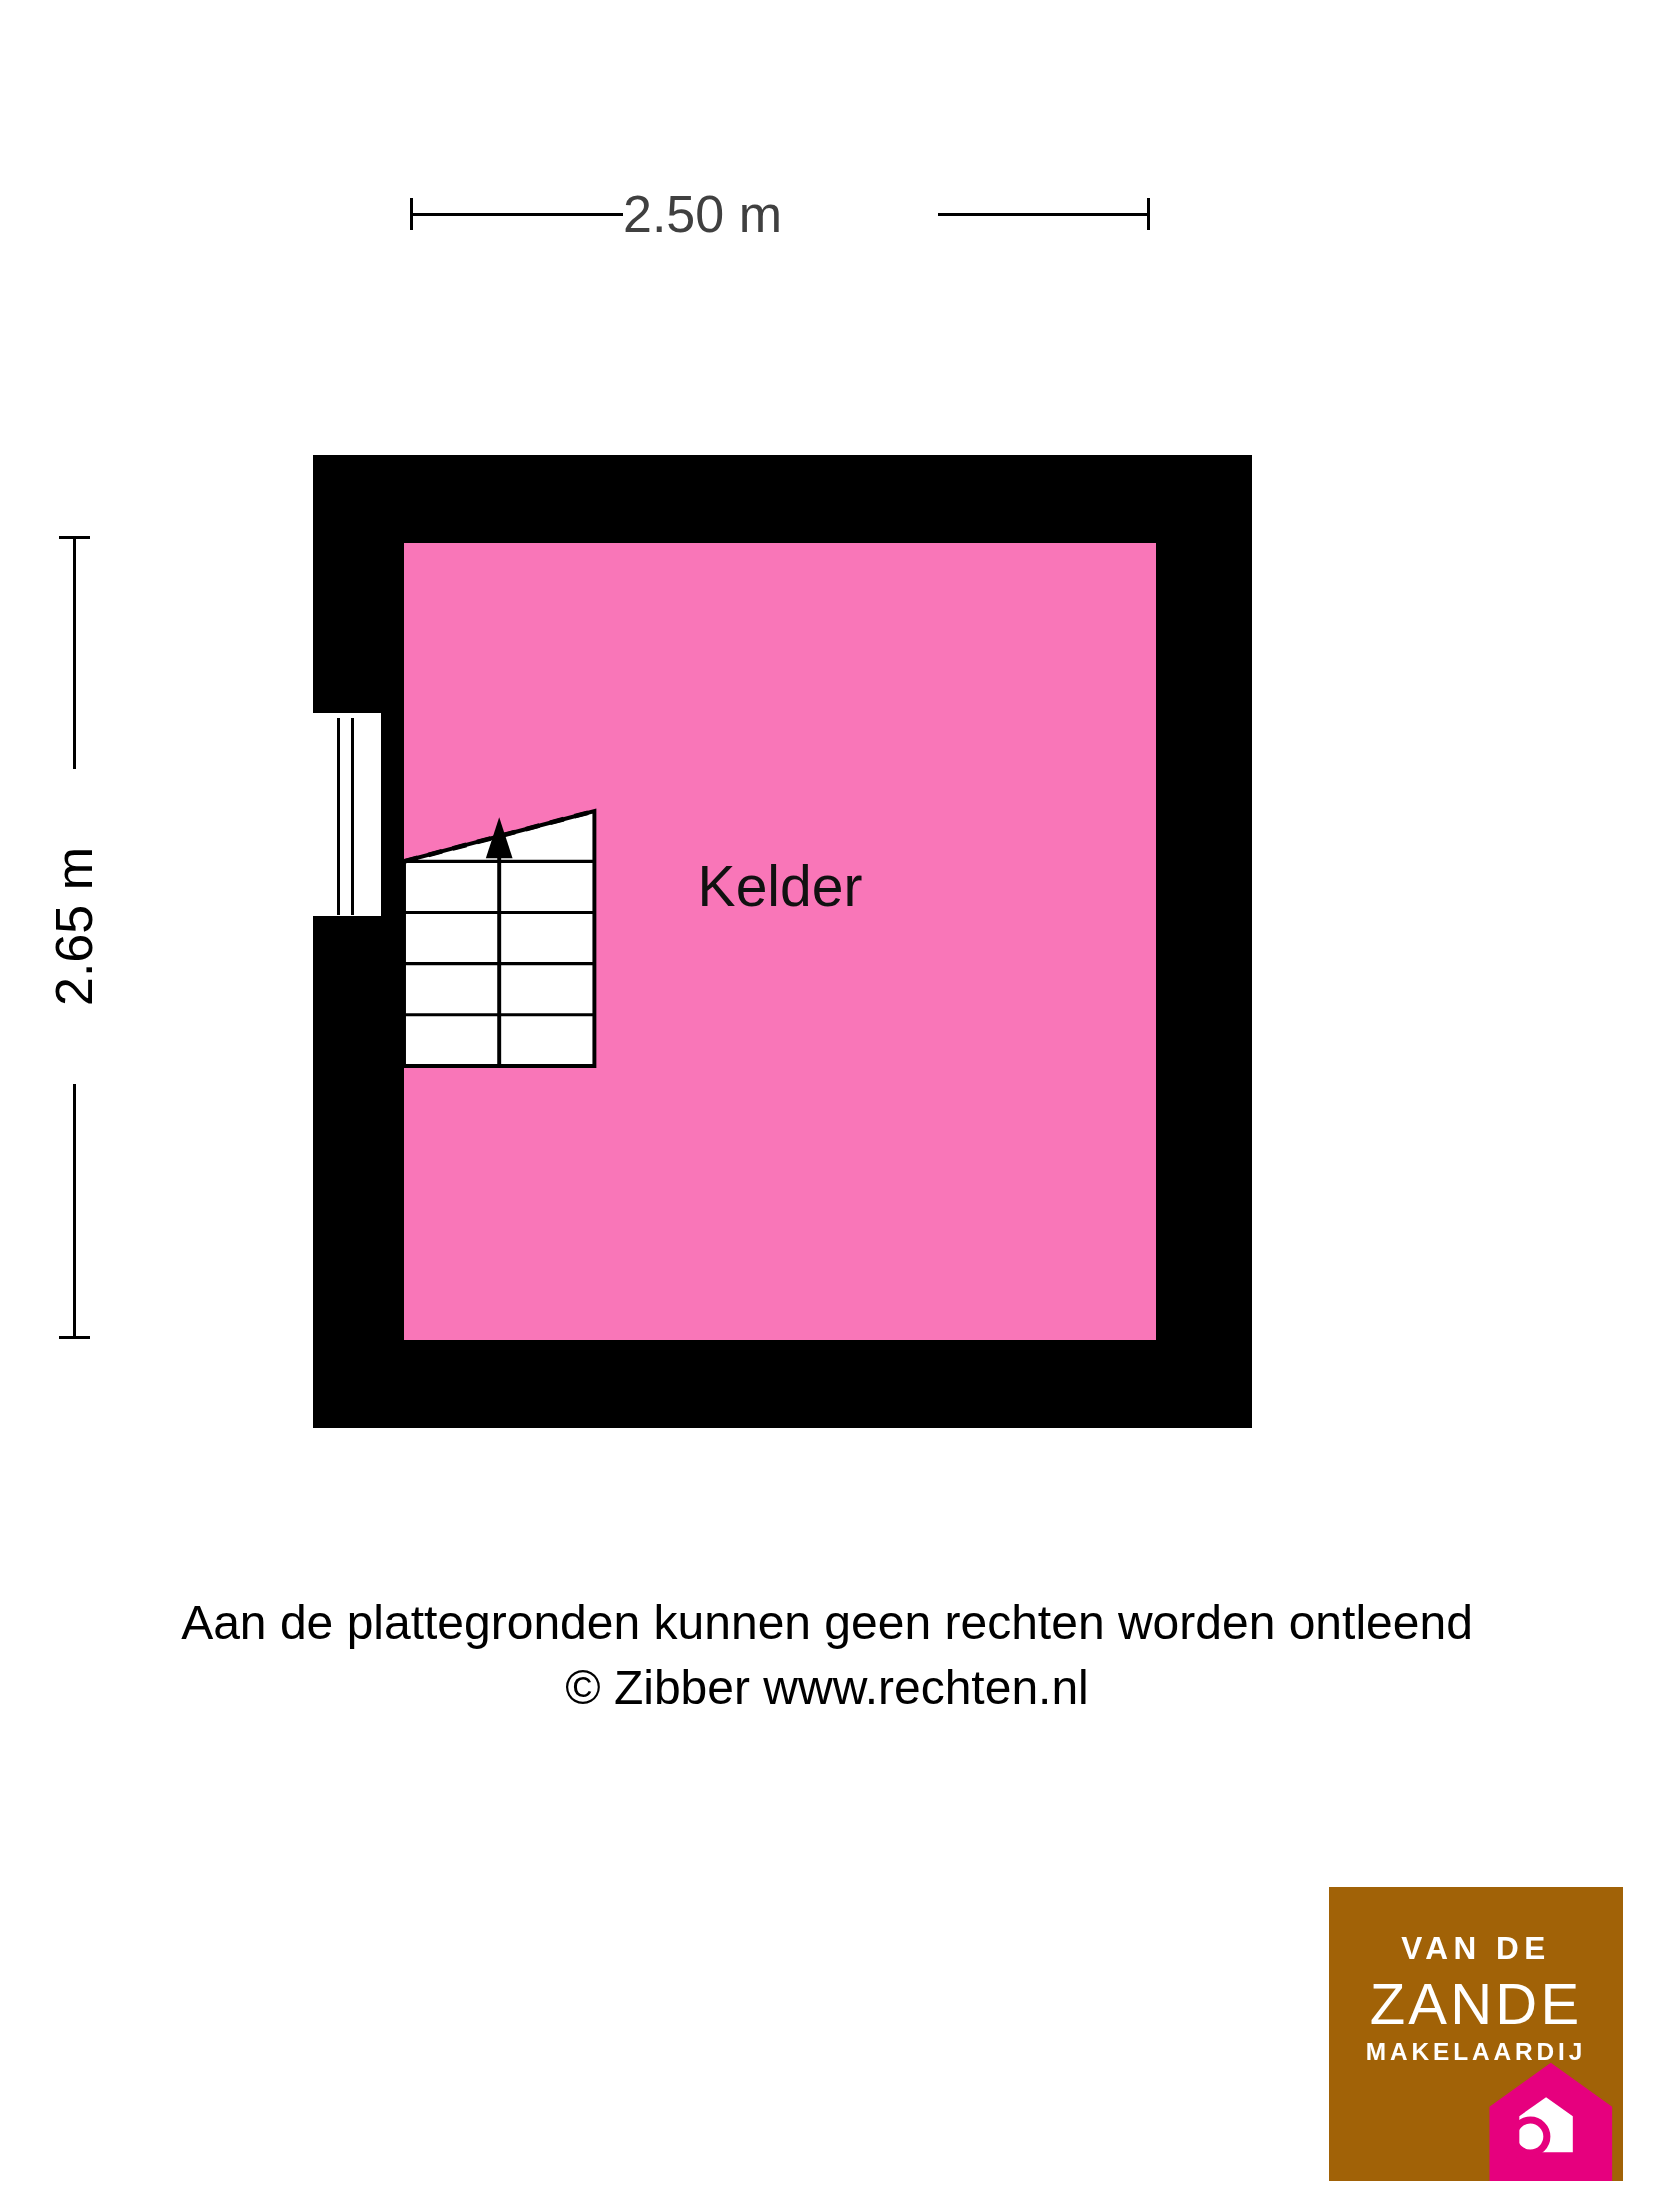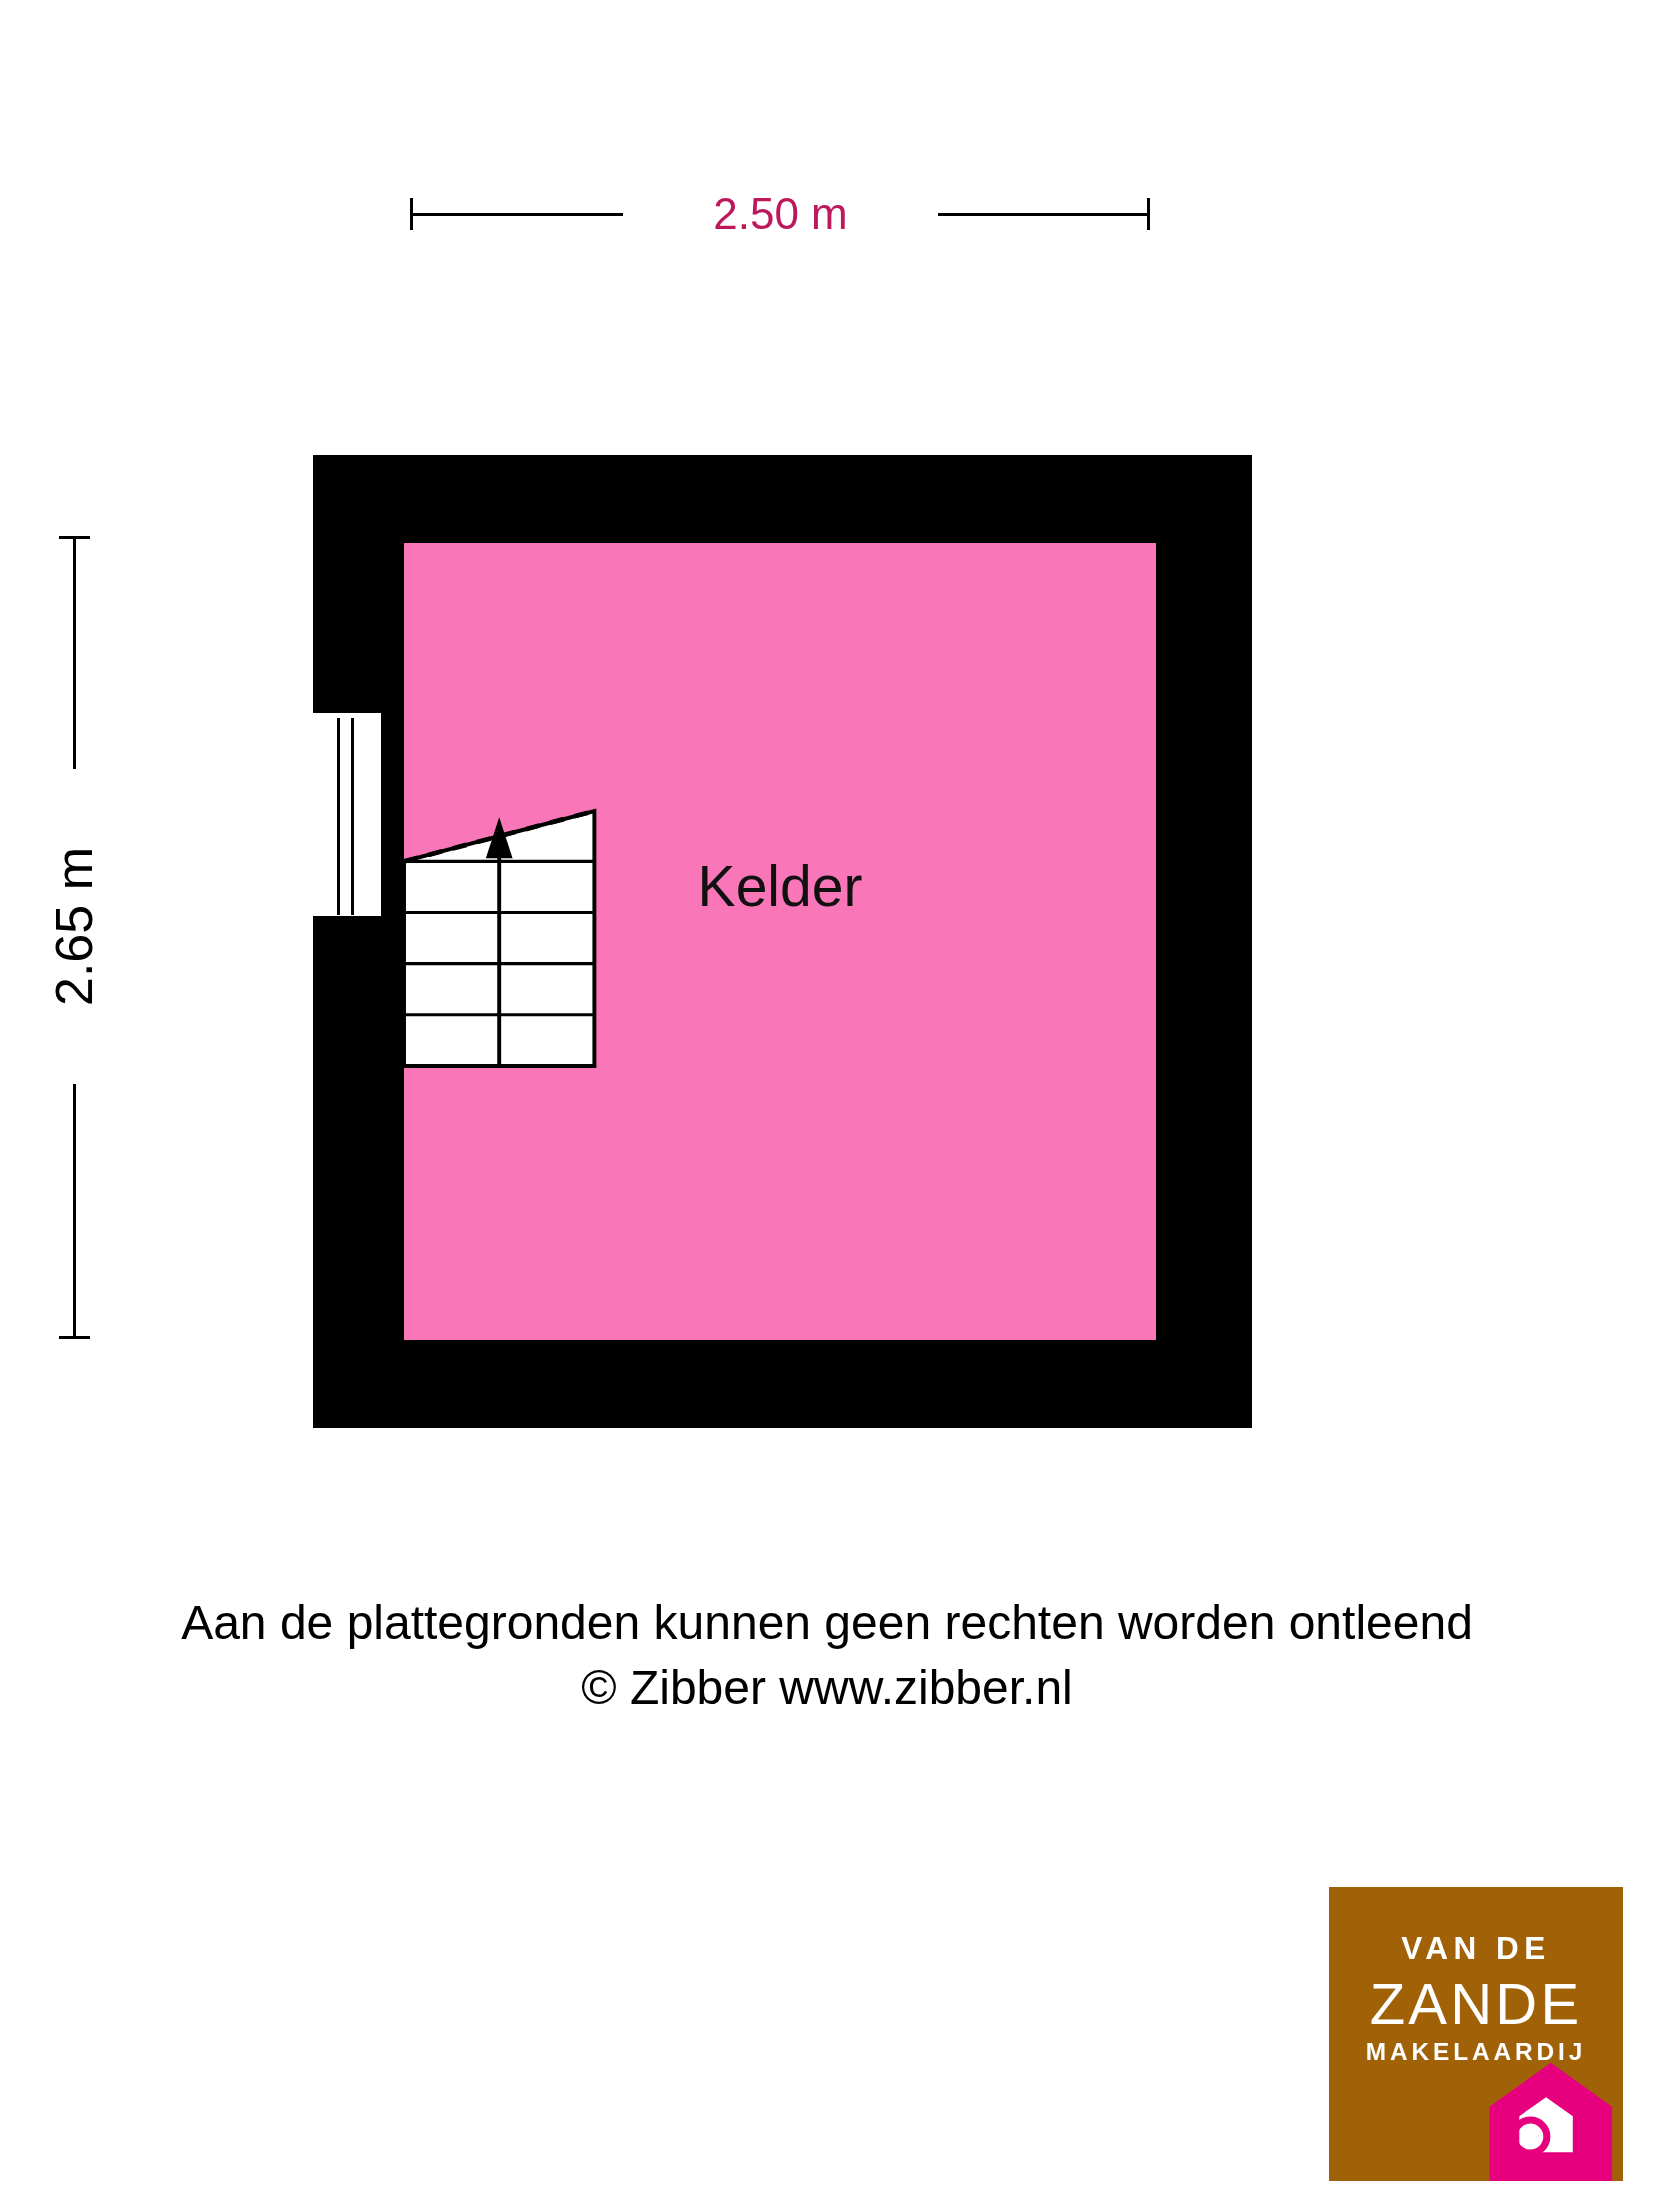--- a/index.html
+++ b/index.html
@@ -38,23 +38,22 @@
     height: 31.5px;
     background: #000;
   }
   #dim-top .cap-l { left: 0; }
   #dim-top .cap-r { left: 737px; }
   #dim-top .label {
     position: absolute;
     left: 213px;
     top: 0px;
     width: 315px;
-    text-align: center;
-    font-size: 44px;
-    color: #be185d;
+    font-size: 52px;
+    color: #404040;
     background: #ffffff;
     line-height: 66px;
   }
 
   
   #dim-left {
     position: absolute;
     left: 31.5px;
     top: 536px;
     width: 110px;
@@ -271,21 +270,21 @@
         <polygon points="121,240 104,292 138,292" fill="#000000"></polygon>
       </g>
     </svg>
   </div>
 
   <div class="room-label" style="top:auto; top:398px;">Kelder</div>
 </div>
 
 <div id="disclaimer">
   <div class="l1">Aan de plattegronden kunnen geen rechten worden ontleend</div>
-  <div class="l2">© Zibber www.zibber.nl</div>
+  <div class="l2">© Zibber www.rechten.nl</div>
 </div>
 
 <div id="logo">
   <div class="van-de">VAN DE</div>
   <div class="zande">ZANDE</div>
   <div class="makelaardij">MAKELAARDIJ</div>
   <div class="mark">
     <svg width="173" height="158" viewBox="0 0 220 200">
       <path d="M40,196 L40,92 L118,36 L196,92 L196,196 Z" fill="#e6007e"></path>
       <path d="M78,150 L78,104 L112,80 L146,104 L146,150 Z" fill="#ffffff"></path>

